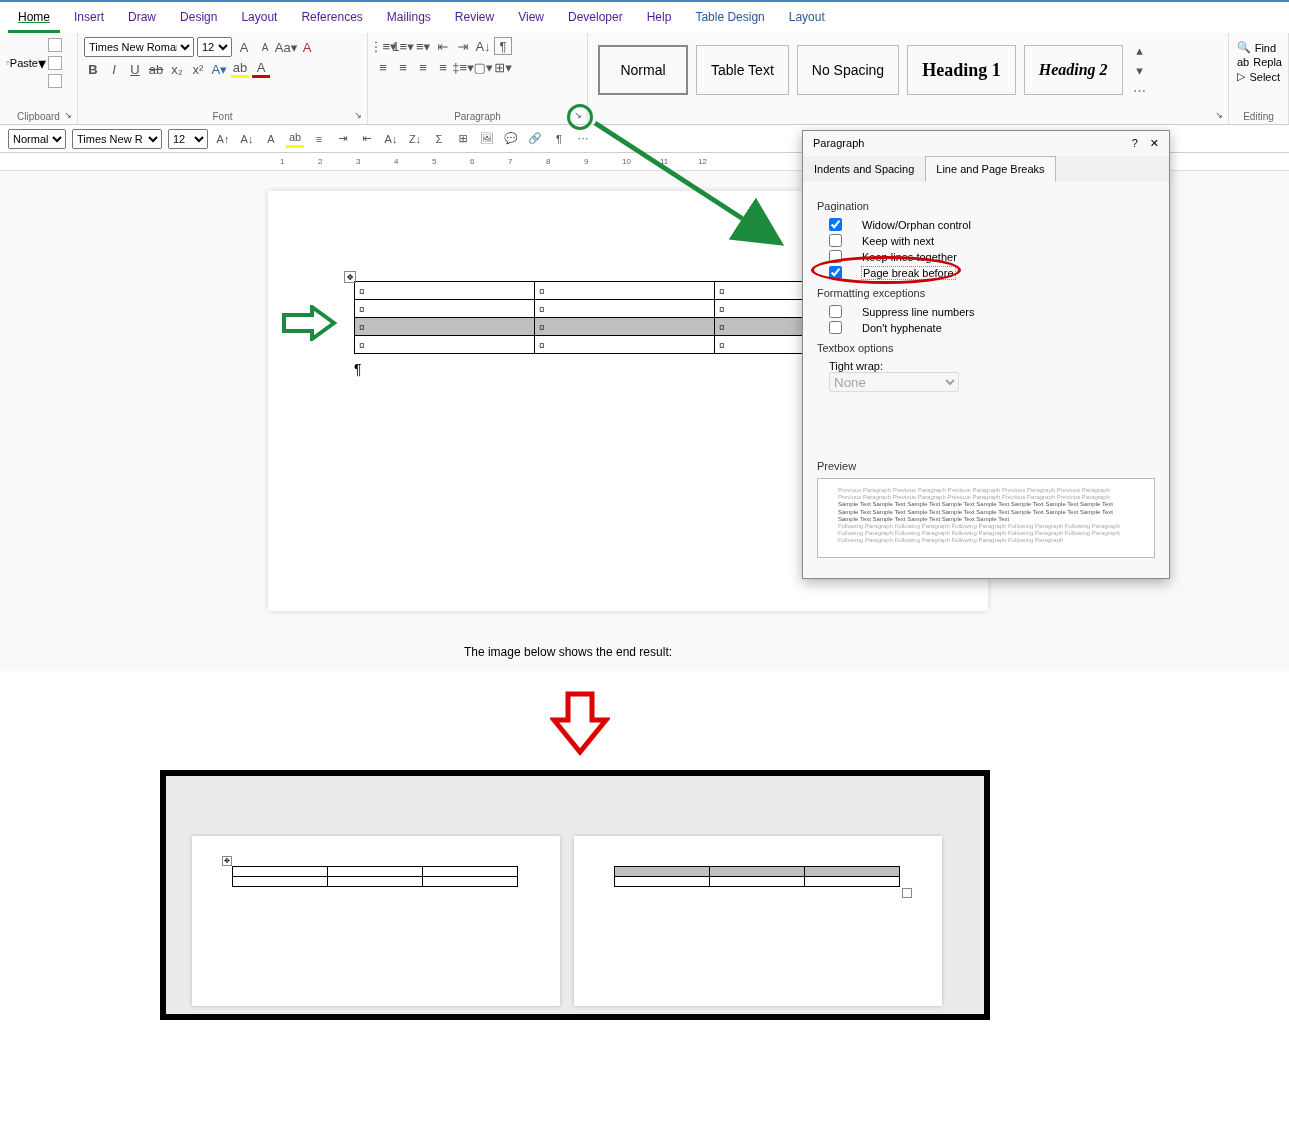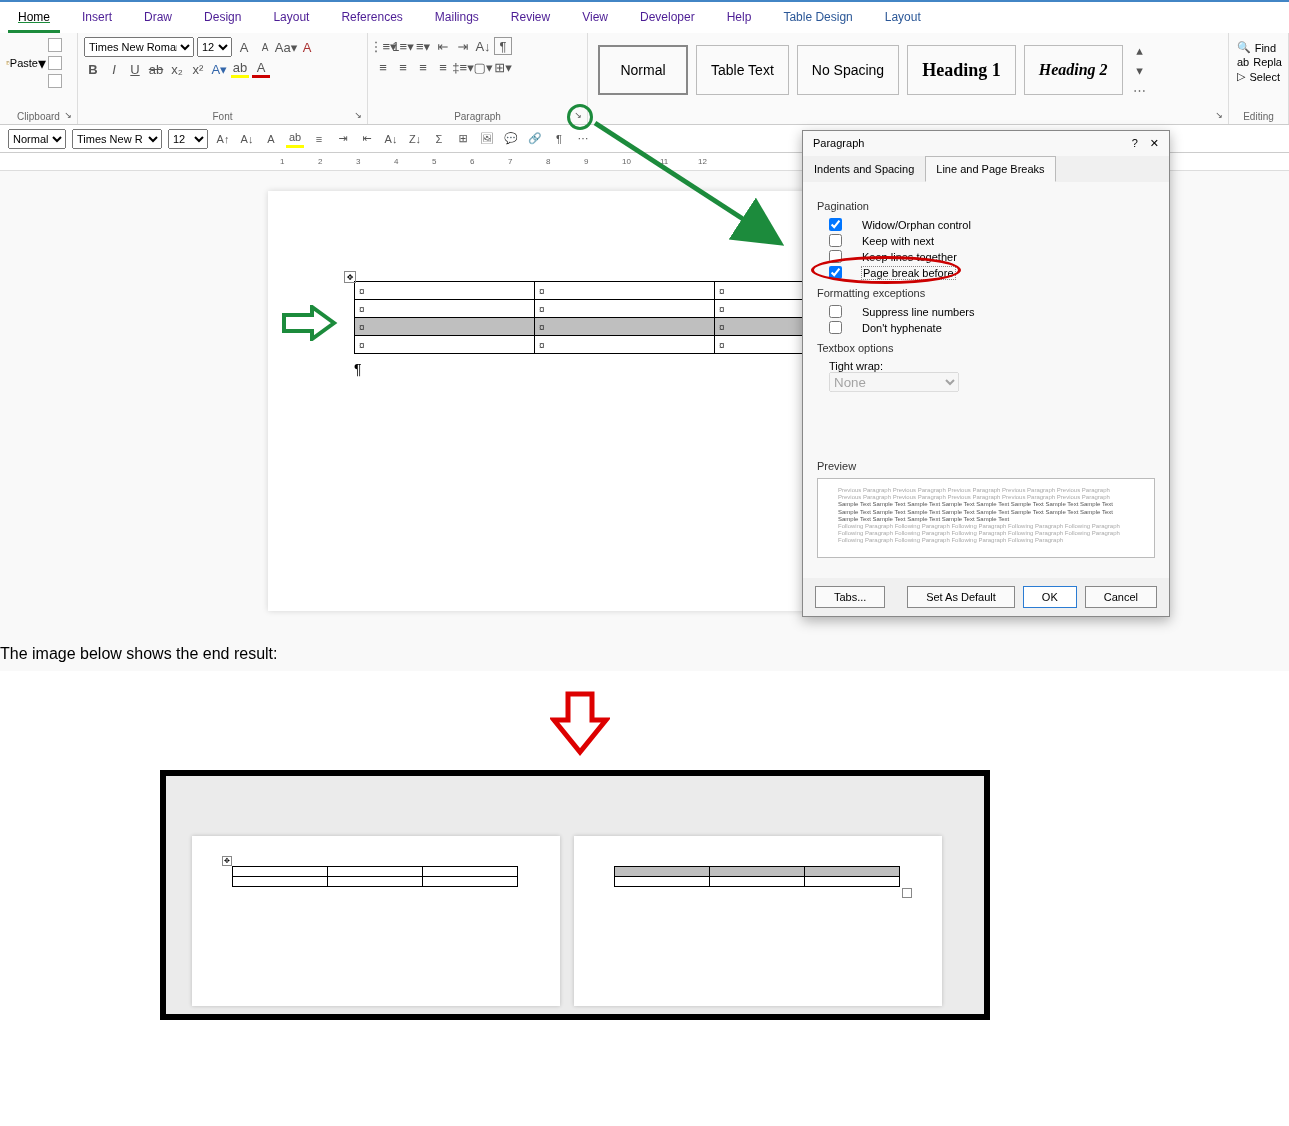--- a/index.html
+++ b/index.html
@@ -1,19 +1,19 @@
 <!DOCTYPE html>
 <html><head>
 <meta charset="utf-8">
 <style>
   * { margin: 0; padding: 0; box-sizing: border-box; font-family: 'Segoe UI', Tahoma, sans-serif; }
   body { background: #fff; width: 1289px; height: 1126px; overflow: hidden; position: relative; }
 
   
-  .ribbon-tabs { display: flex; gap: 12px; padding: 2px 8px 0; border-top: 2px solid #4285c5; }
+  .ribbon-tabs { display: flex; gap: 4px; padding: 2px 8px 0; border-top: 2px solid #4285c5; }
   .ribbon-tab { padding: 6px 10px; font-size: 12px; color: #4c1d95; cursor: pointer; }
   .ribbon-tab.active { border-bottom: 3px solid #1c8b3c; text-decoration: underline; text-decoration-color: #1c8b3c; color: #000; }
   .ribbon-tab.context { color: #2b5797; }
 
   
   .ribbon { display: flex; border-bottom: 1px solid #ccc; height: 92px; background: #fafafa; }
   .ribbon-group { border-right: 1px solid #ddd; padding: 4px 6px 2px; display: flex; flex-direction: column; position: relative; }
   .ribbon-group-label { font-size: 10px; color: #666; text-align: center; margin-top: auto; padding-top: 2px; }
   .clipboard-group { width: 78px; }
   .font-group { width: 290px; }
@@ -91,21 +91,21 @@
   .red-oval { position:absolute; left:-18px; top:-10px; width:150px; height:28px; border:3px solid #c00; border-radius:50%; pointer-events:none; }
   .tight-sel { width:130px; height:20px; }
   .preview-box { border:1px solid #bbb; height:80px; background:#fff; margin:4px 0 10px; font-size:6px; color:#aaa; padding:8px 20px; line-height:1.2; overflow:hidden; }
   .preview-box .samp { color:#555; }
   .dlg-btns { display:flex; justify-content:space-between; padding:8px 12px; background:#f0f0f0; }
   .dlg-btns .grp { display:flex; gap:8px; }
   .dlg-btn { padding:4px 18px; border:1px solid #888; background:#fafafa; font-size:11px; cursor:pointer; }
   .dlg-btn.primary { border:1px solid #2b7cd3; background:#fff; }
 
   
-  .result-label { position:absolute; top:645px; left:0; width:1120px; text-align:left; font-size:16px; }
+  .result-label { position:absolute; top:645px; left:8px; width:1120px; text-align:center; font-size:12px; }
   .red-down-arrow { position:absolute; top:690px; left:550px; }
   .result-box { position:absolute; top:770px; left:160px; width:830px; height:250px; border:6px solid #000; background:#ebebeb; }
   .mini-page { position:absolute; top:60px; width:368px; height:170px; background:#fff; box-shadow:0 0 4px rgba(0,0,0,0.2); }
   .mini-page.left { left:26px; }
   .mini-page.right { left:408px; }
   .mini-table { position:absolute; left:40px; top:30px; border-collapse:collapse; }
   .mini-table td { border:1px solid #000; width:95px; height:10px; }
   .mini-table td.sel { background:#bfbfbf; }
   .mini-handle { position:absolute; left:30px; top:20px; width:10px; height:10px; border:1px solid #888; font-size:7px; text-align:center; }
   .mini-resize { position:absolute; width:10px; height:10px; border:1px solid #888; }
@@ -368,28 +368,20 @@
 
     <div style="height:60px;"></div>
 
     <div class="sect-lbl">Preview</div>
     <div class="preview-box">
       <div>Previous Paragraph Previous Paragraph Previous Paragraph Previous Paragraph Previous Paragraph Previous Paragraph Previous Paragraph Previous Paragraph Previous Paragraph Previous Paragraph</div>
       <div class="samp">Sample Text Sample Text Sample Text Sample Text Sample Text Sample Text Sample Text Sample Text Sample Text Sample Text Sample Text Sample Text Sample Text Sample Text Sample Text Sample Text Sample Text Sample Text Sample Text Sample Text Sample Text</div>
       <div>Following Paragraph Following Paragraph Following Paragraph Following Paragraph Following Paragraph Following Paragraph Following Paragraph Following Paragraph Following Paragraph Following Paragraph Following Paragraph Following Paragraph Following Paragraph Following Paragraph</div>
     </div>
   </div>
-  <div class="dlg-btns">
-    <button class="dlg-btn">Tabs...</button>
-    <div class="grp">
-      <button class="dlg-btn">Set As Default</button>
-      <button class="dlg-btn primary">OK</button>
-      <button class="dlg-btn">Cancel</button>
-    </div>
-  </div>
 </div>
 
 <div class="result-label">The image below shows the end result:</div>
 
 <svg class="red-down-arrow" width="60" height="70">
   <path d="M18,4 L42,4 L42,30 L56,30 L30,62 L4,30 L18,30 Z" fill="none" stroke="#d00" stroke-width="5"></path>
 </svg>
 
 <div class="result-box">
   <div class="mini-page left">

